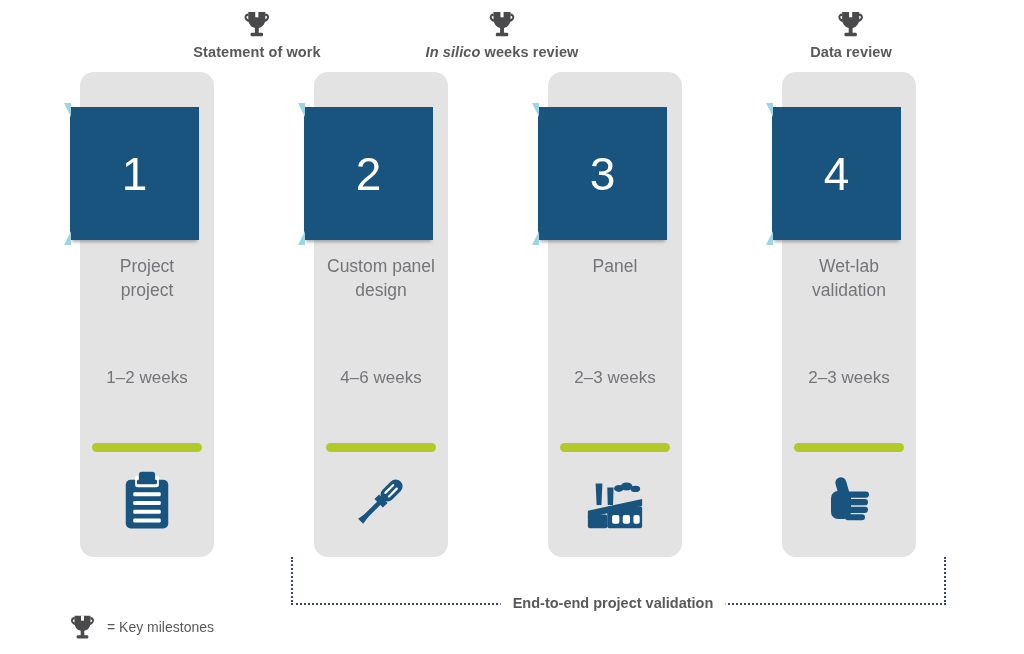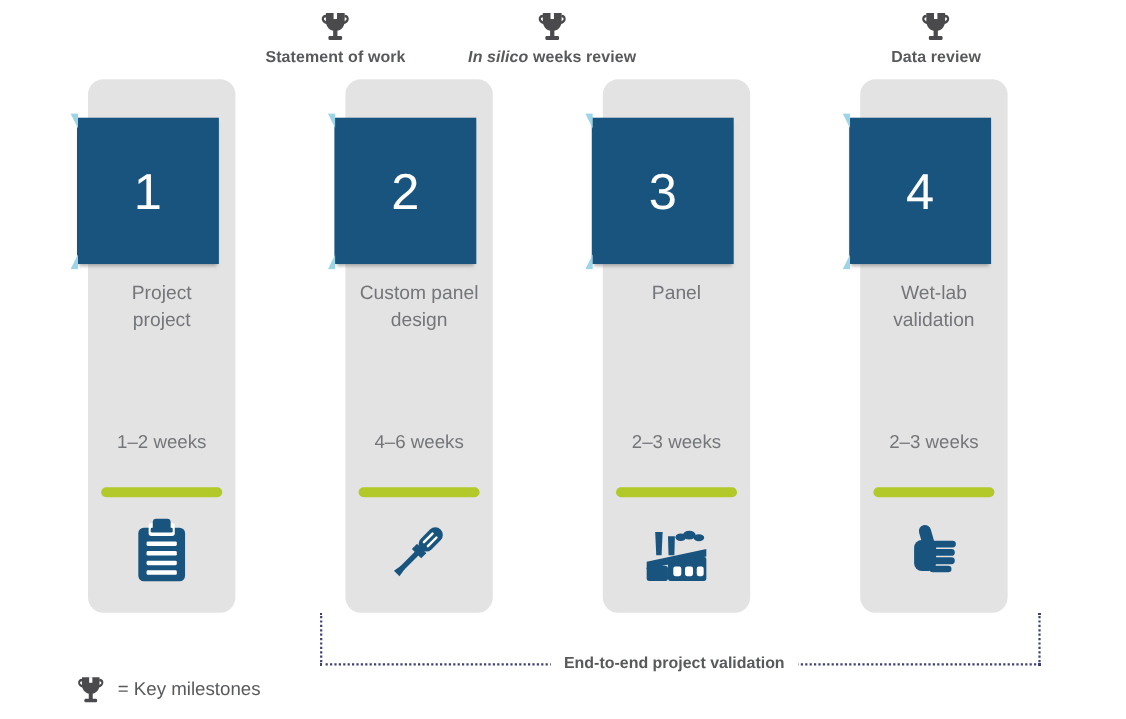--- a/index.html
+++ b/index.html
@@ -15,42 +15,42 @@
   .card{position:absolute;top:72px;width:134px;height:485px;background:#e3e3e4;border-radius:14px;}
   .card.c1{left:80px;}  .card.c2{left:314px;}  .card.c3{left:548px;}  .card.c4{left:782px;}
   .numsq{position:absolute;left:-10px;top:35px;width:129px;height:133px;background:#19547f;
          display:flex;align-items:center;justify-content:center;
          box-shadow:0 4px 3px -2px rgba(110,110,110,.55);}
   .numsq .accent-top,.numsq .accent-bottom{position:absolute;left:-6px;width:7px;height:14px;background:#9ed5e6;}
   .numsq .accent-top{top:-4px;clip-path:polygon(0 0,100% 0,100% 100%);}
   .numsq .accent-bottom{bottom:-5px;clip-path:polygon(0 100%,100% 0,100% 100%);}
   .numsq .num{color:#ffffff;font-size:46px;font-weight:300;line-height:1;}
   .title{position:absolute;top:183px;left:-16px;right:-16px;text-align:center;color:#747578;font-size:17.5px;line-height:1.35;}
-  .duration{position:absolute;top:296px;left:0;right:0;text-align:center;color:#747578;font-size:17px;margin-top:24px;}
+  .duration{position:absolute;top:296px;left:0;right:0;text-align:center;color:#747578;font-size:17px;}
   .greenbar{position:absolute;top:371px;left:50%;transform:translateX(-50%);width:110px;height:9px;background:#b2c929;border-radius:5px;}
   .stepicon{position:absolute;top:398px;left:50%;transform:translateX(-50%);width:62px;height:62px;display:flex;align-items:center;justify-content:center;}
   .stepicon svg{display:block;}
 
   
   .bracket-h{position:absolute;left:291px;top:557px;width:651px;height:46px;
              border-left:2px dotted #3c4273;border-right:2px dotted #3c4273;border-bottom:2px dotted #3c4273;}
   .bracket-label{position:absolute;left:613px;top:603px;transform:translate(-50%,-50%);
                  background:#ffffff;padding:0 12px;font-size:14.5px;font-weight:bold;color:#58595b;white-space:nowrap;}
 
   
   .legend{position:absolute;left:68px;top:612px;display:flex;align-items:center;gap:10px;}
   .legend .trophy{width:29px;height:29px;}
-  .legend .l-label{font-size:17px;color:#58595b;}
+  .legend .l-label{font-size:14px;color:#58595b;}
 </style>
 </head>
 <body>
 
 <div class="stage">
 
-  <div class="milestone" style="left:257px;margin-left:48px;">
+  <div class="milestone" style="left:257px;">
     <svg class="trophy" viewBox="0 0 40 40">
       <g fill="#4a4a4c">
         <path d="M9,5 h22 v9 c0,7.5 -4.5,12 -11,12 s-11,-4.5 -11,-12 z"></path>
         <path d="M9,7 C2.5,7 2,16.5 10.5,18.2 l0.5,-3 C5.5,14 5.5,10 9.5,10 z"></path>
         <path d="M31,7 C37.5,7 38,16.5 29.5,18.2 l-0.5,-3 C34.5,14 34.5,10 30.5,10 z"></path>
         <rect x="17.5" y="25" width="5" height="8"></rect>
         <rect x="12" y="32" width="16" height="4.5" rx="1.5"></rect>
       </g>
       <rect x="18" y="5" width="4" height="7" fill="#ffffff"></rect>
     </svg>

